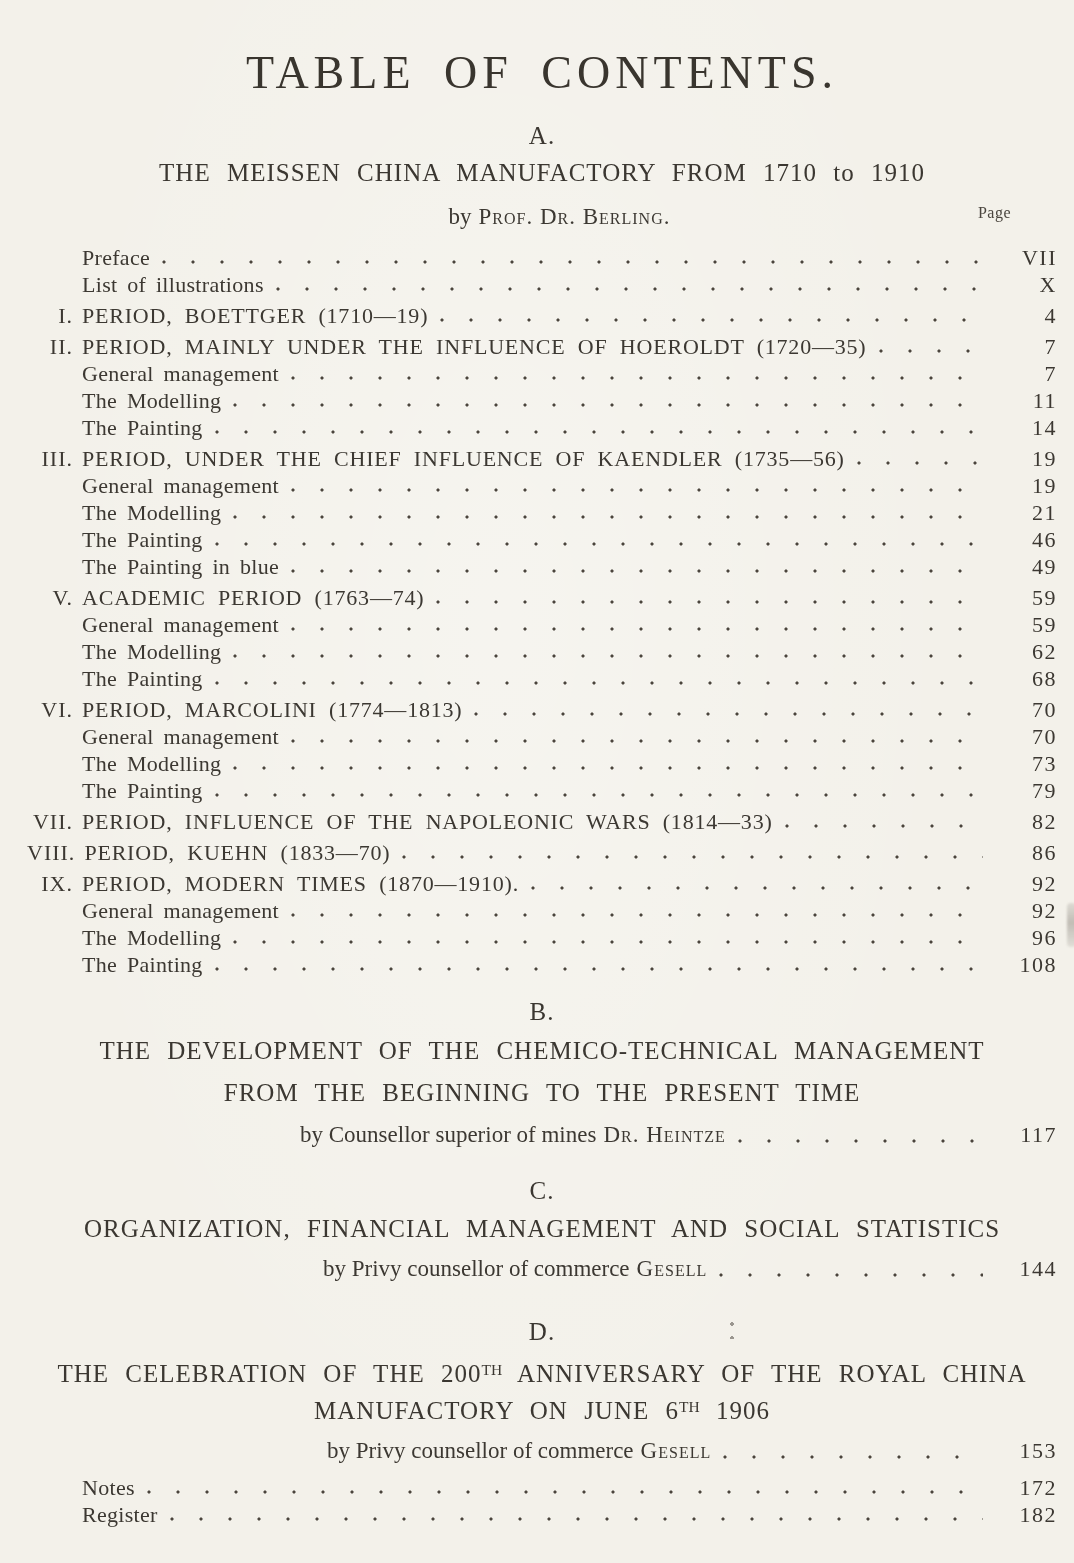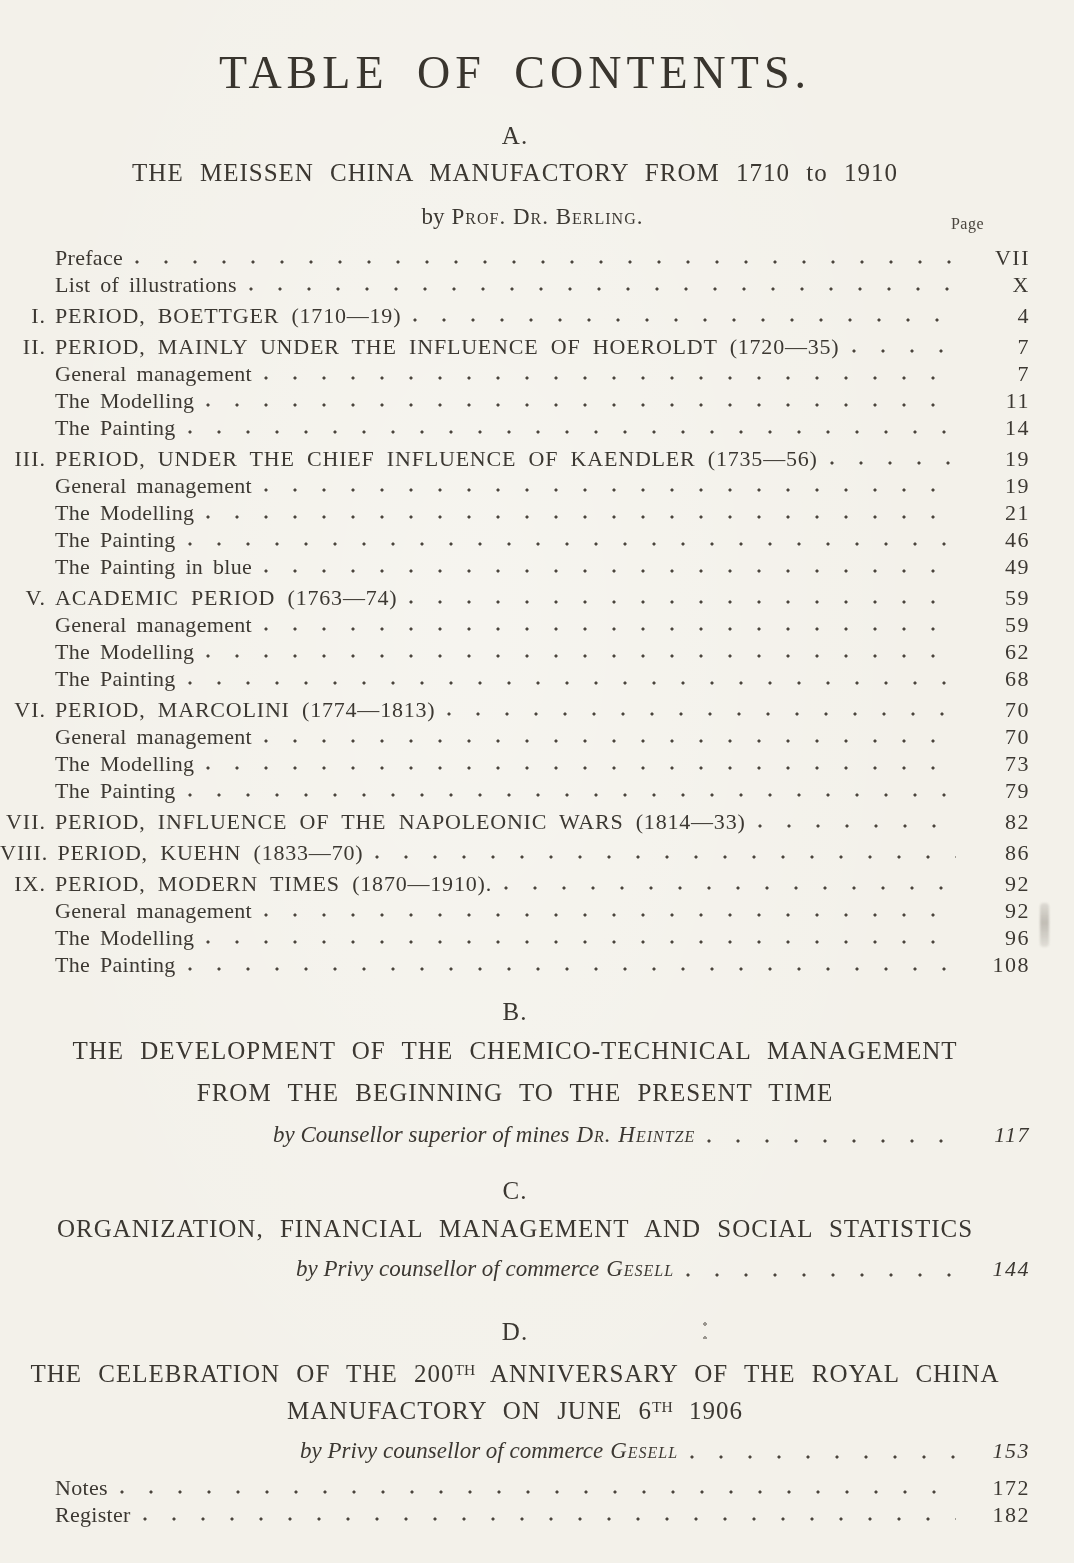--- a/index.html
+++ b/index.html
@@ -10,20 +10,21 @@
     position: relative;
     font-family: "Liberation Serif", "DejaVu Serif", serif;
     color: #3c3832;
   }
   .paper {
     position: relative;
     width: 945px; height: 1563px;
     background:
       radial-gradient(ellipse at 50% 40%, rgba(255,255,255,0.25), rgba(0,0,0,0) 70%),
       #f3f1ea;
+    margin-left: 27px;
   }
   .content { width: 1030px; position: relative; }
 
   .title {
     text-align: center;
     padding-top: 48px;
     font-size: 46px; line-height: 50px;
     letter-spacing: 5px; word-spacing: 12px;
     color: #39352e;
   }
@@ -38,21 +39,21 @@
     font-size: 25px; line-height: 33px;
     letter-spacing: 1px; word-spacing: 9px;
     color: #3b3731;
     white-space: nowrap;
   }
   .byline { font-size: 23px; line-height: 28px; padding-left: 35px; }
   .byline-a { text-align: center; margin-top: 14px; }
   .smallcaps { font-variant: small-caps; margin-left: 7px; letter-spacing: 1px; }
 
   .page-label {
-    position: absolute; top: 215px; right: 46px;
+    position: absolute; top: 204px; right: 46px;
     font-size: 16px; color: #4a453e; letter-spacing: 0.5px;
   }
 
   .rows { margin-top: 13px; }
   .toc-row {
     display: flex; align-items: baseline;
     height: 27px; font-size: 22px; line-height: 27px; justify-content: space-between;
   }
   .toc-row.caps { margin-top: 4px; }
   .toc-row .num {
@@ -65,21 +66,21 @@
   .leader { flex: 1 1 auto; align-self: stretch; position: relative; min-width: 20px; }
   .leader::before {
     content: "";
     position: absolute; left: 12px; right: 4px; bottom: 7px; height: 4px;
     background-image: radial-gradient(circle at 2px 2px, #4a443c 1.45px, rgba(0,0,0,0) 1.7px);
     background-size: 29px 4px;
     background-repeat: repeat-x;
   }
   .pagenum { flex: 0 0 70px; text-align: right; letter-spacing: 1.5px; white-space: nowrap; }
 
-  .byline-row { display: flex; align-items: baseline; font-size: 23px; height: 30px; line-height: 30px; font-style: italic; }
+  .byline-row { display: flex; align-items: baseline; font-size: 23px; height: 30px; line-height: 30px; }
   .byline-row .pagenum { font-size: 22px; }
   .indent-b { padding-left: 273px; }
   .indent-c { padding-left: 296px; }
   .indent-d { padding-left: 300px; }
 
   #sec-b .sec-letter { margin-top: 20px; }
   #sec-b .sec-heading { margin-top: 9px; }
   #sec-b .byline-row { margin-top: 11px; }
   #sec-c .sec-letter { margin-top: 27px; }
   #sec-c .sec-heading { margin-top: 8px; }

